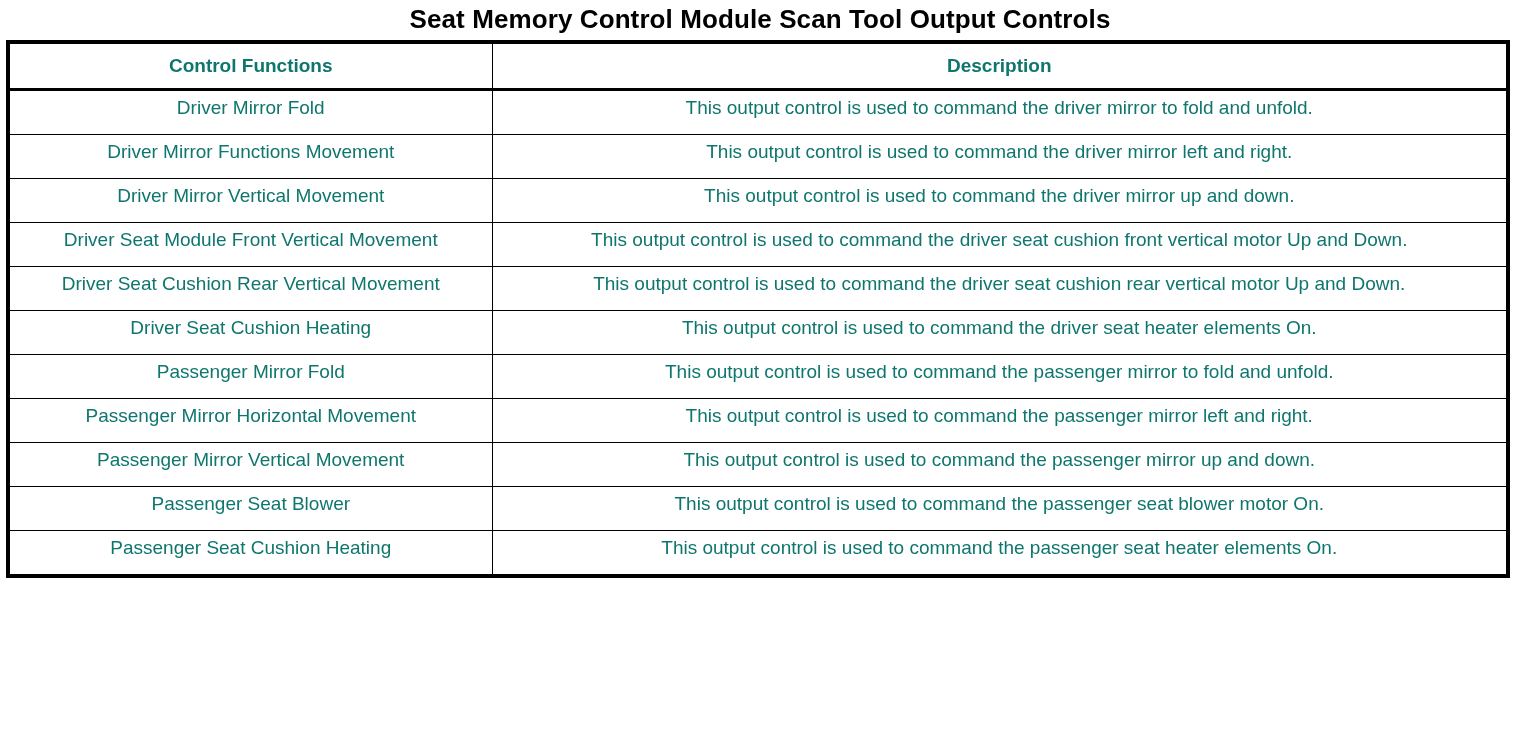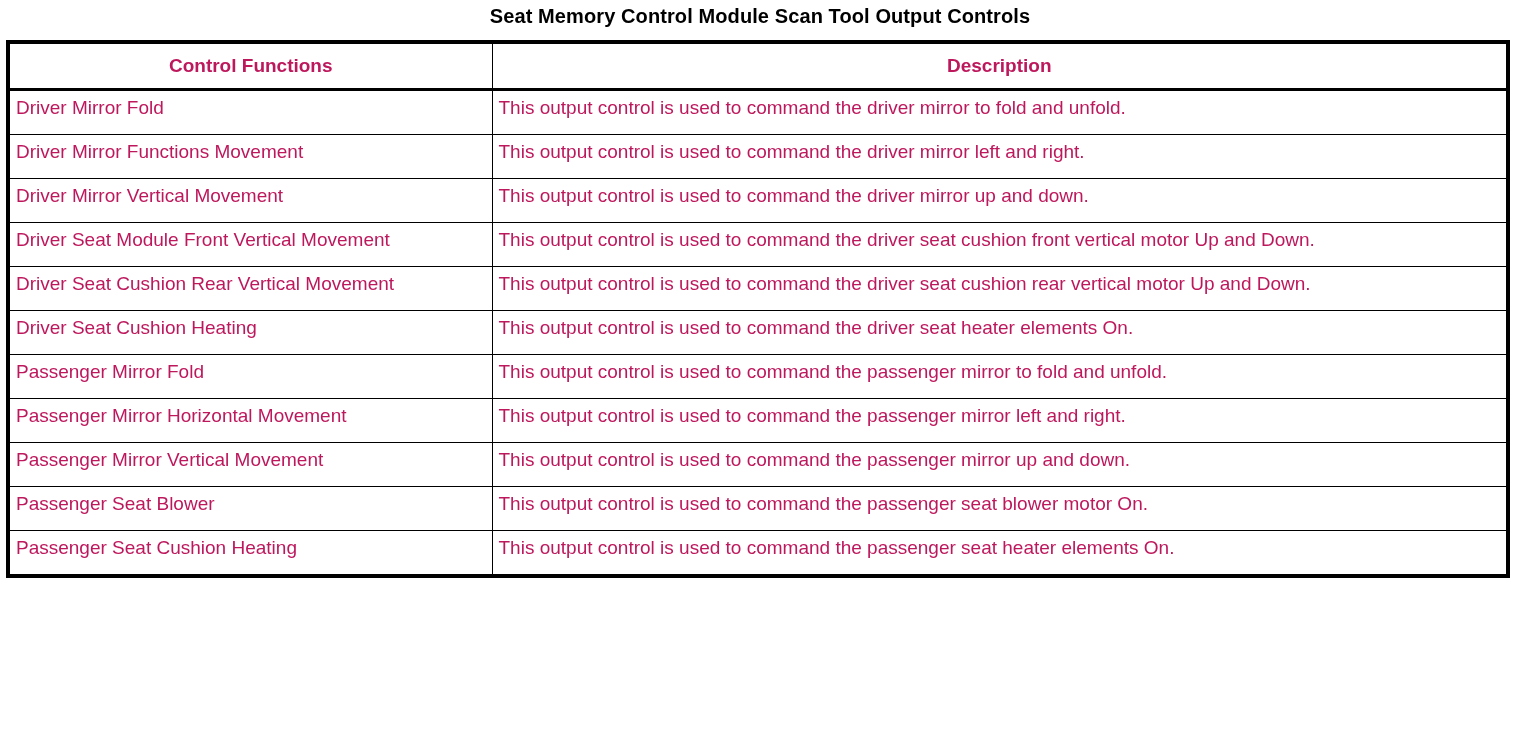--- a/index.html
+++ b/index.html
@@ -18,21 +18,21 @@
 
   .page {
     position: relative;
     width: 1520px;
     height: 748px;
     box-sizing: border-box;
   }
 
   .doc-title {
     text-align: center;
-    font-size: 20px;
+    font-size: 26px;
     font-weight: bold;
     line-height: 1;
     padding-top: 6px;
     padding-bottom: 0;
     letter-spacing: 0.1px;
     color: #000000;
   }
 
   .table-wrap {
     position: absolute;
@@ -51,37 +51,37 @@
   table.controls col.c-func { width: 484px; }
   table.controls col.c-desc { width: 1016px; }
 
   table.controls th,
   table.controls td {
     border: 1px solid #000000;
     vertical-align: top;
     padding: 5px 6px 6px 6px;
     font-size: 19px;
     line-height: 1.22;
-    color: #be185d;
+    color: #0f766e;
     background: #ffffff;
   }
 
   table.controls thead th {
     font-weight: bold;
     text-align: center;
     height: 36px;
     vertical-align: middle;
     border-bottom: 3px solid #000000;
     padding-top: 4px;
     padding-bottom: 4px;
   }
 
   table.controls tbody td {
     font-weight: normal;
-    text-align: left;
+    text-align: center;
     height: 32px;
   }
 
   
   td.func-cell { white-space: normal; }
   td.desc-cell { white-space: normal; }
 </style>
 </head>
 <body>
 

